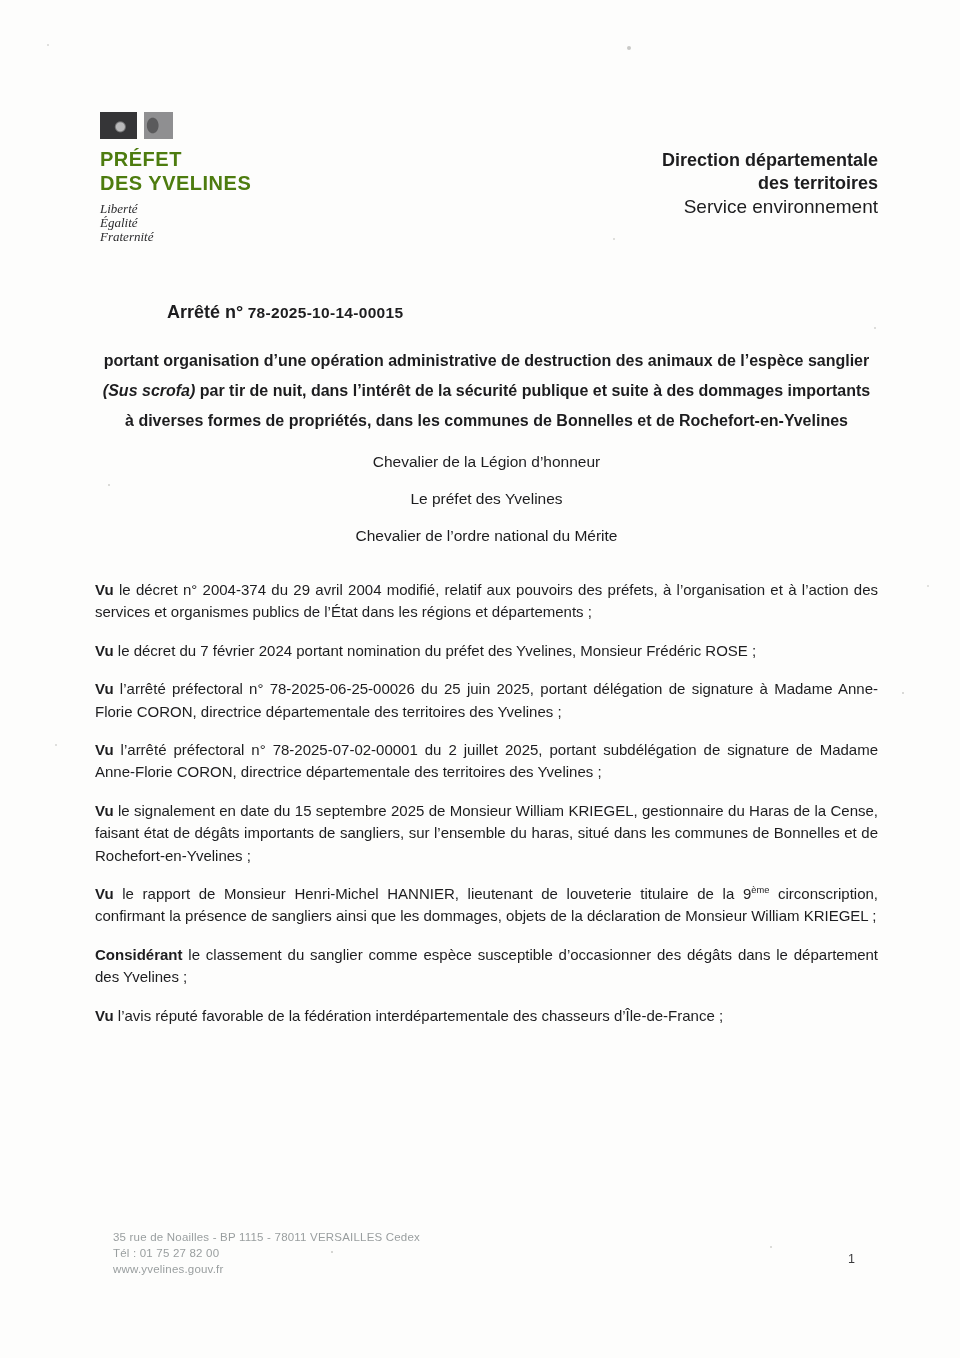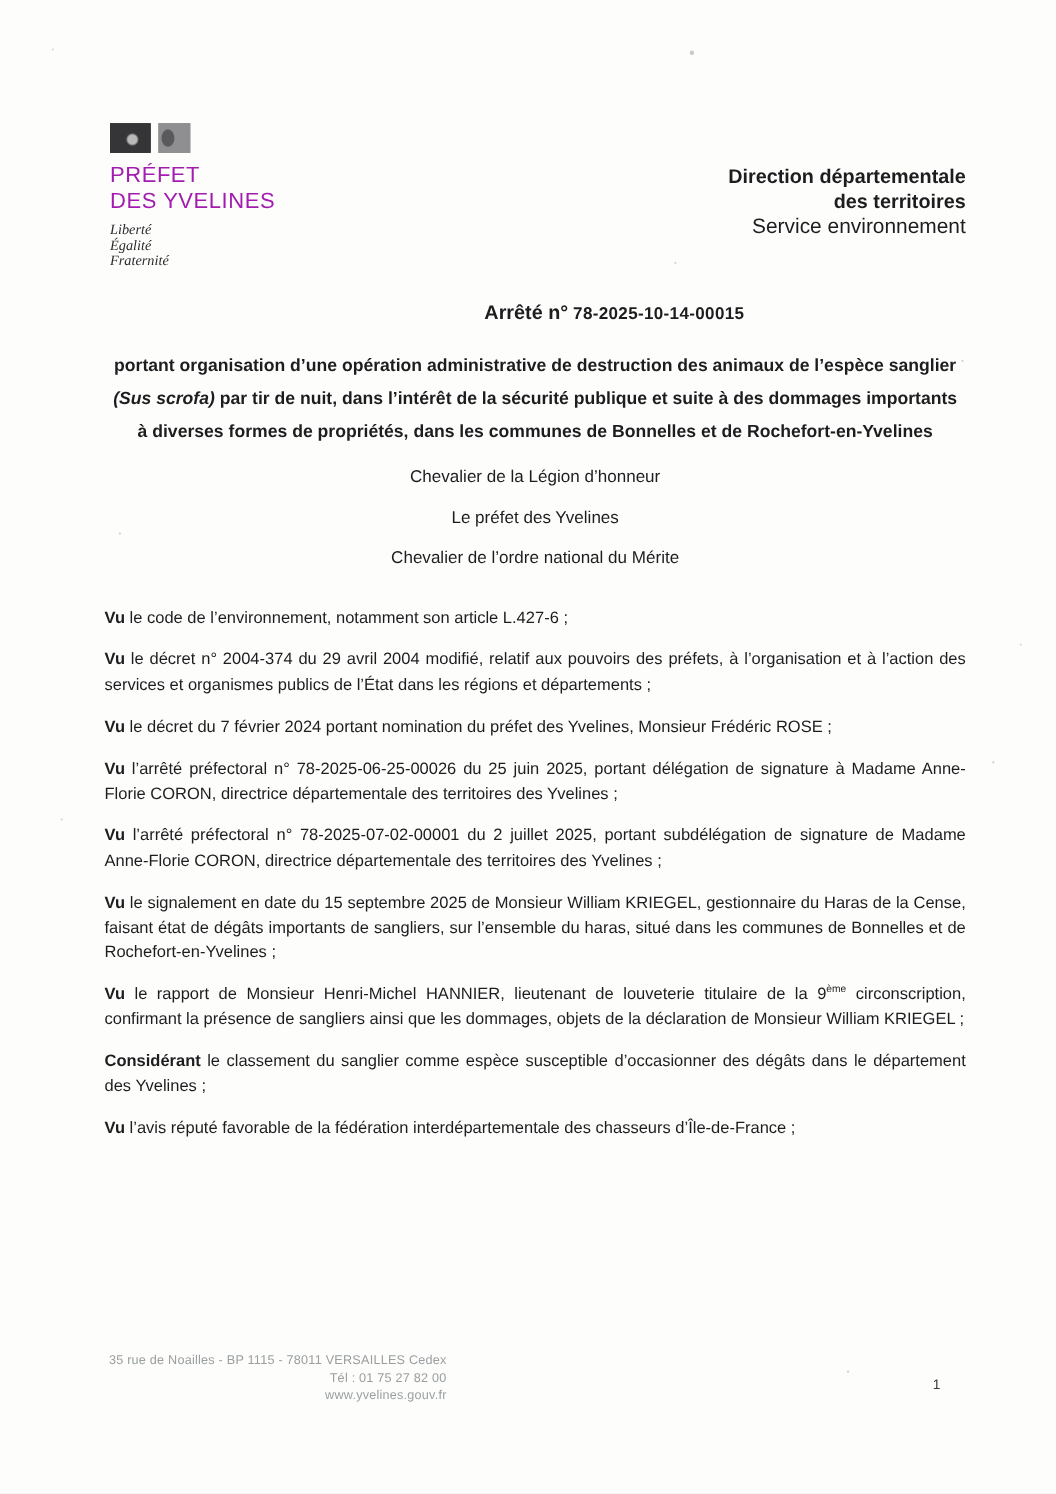--- a/index.html
+++ b/index.html
@@ -19,32 +19,32 @@
   .logo-block { position: absolute; left: 100px; top: 112px; }
   .emblem { display: flex; gap: 7px; height: 27px; margin-bottom: 8px; }
   .emblem .m-left {
     width: 37px; height: 27px; background: #353537;
     background-image: radial-gradient(circle at 55% 55%, #b9b9ba 0 4px, #353537 6px);
   }
   .emblem .m-right {
     width: 29px; height: 27px; background: #8f8f91;
     background-image: radial-gradient(ellipse 9px 12px at 30% 50%, #5a5a5c 0 60%, #8f8f91 70%);
   }
-  .logo-title { font-weight: normal; font-size: 20px; line-height: 24px; letter-spacing: 0.5px; color: #a21caf; }
+  .logo-title { font-weight: bold; font-size: 20px; line-height: 24px; letter-spacing: 0.5px; color: #4d7c0f; }
   .motto { margin-top: 7px; font-family: Liberation Serif, serif; font-style: italic; font-size: 13px; line-height: 14px; color: #2a2a2c; }
 
   
   .header-right { position: absolute; right: 82px; top: 133px; text-align: right; margin-top: 16px; }
   .header-right .hr-bold { font-weight: bold; font-size: 18px; line-height: 23px; }
   .header-right .hr-reg  { font-size: 19px; line-height: 24px; }
 
   
   .content { position: absolute; left: 95px; top: 274px; width: 783px; }
 
-  .arrete-line { text-align: center; position: relative; left: 72px; margin-bottom: 23px; white-space: nowrap; }
+  .arrete-line { text-align: left; position: relative; left: 72px; margin-bottom: 23px; white-space: nowrap; margin-top: 28px; }
   .arrete-label  { font-weight: bold; font-size: 18px; }
   .arrete-number { font-weight: bold; font-size: 15.5px; letter-spacing: 0.3px; }
 
   .doc-title {
     text-align: center;
     font-weight: bold;
     font-size: 16px;
     line-height: 30px;
     margin: 0 4px 8px 4px;
   }
@@ -56,24 +56,23 @@
     text-align: justify;
     font-size: 15px;
     line-height: 22.4px;
     margin-bottom: 16px;
   }
   .recital b { font-weight: bold; }
   sup { font-size: 0.62em; vertical-align: super; line-height: 0; }
 
   
   .footer {
-    position: absolute; left: 99px; top: 1229px;
+    position: absolute; left: 113px; top: 1229px;
     color: #999e9f; font-size: 11.5px; line-height: 16px;
     letter-spacing: 0.2px;
-    text-align: right;
   }
   .page-number { position: absolute; left: 848px; top: 1252px; font-size: 12.5px; color: #3a3a3c; }
 
   
   .speck {
     position: absolute; left: 0; top: 0; width: 2px; height: 2px; border-radius: 50%;
     background: transparent;
     box-shadow:
       628px 47px 0 1px #c9c9c7,
       47px 44px 0 0 #d6d6d4,
@@ -121,21 +120,20 @@
 
     <p class="doc-title"><span>portant organisation d’une opération administrative de destruction des animaux de l’espèce sanglier </span><i>(Sus scrofa)</i><span> par tir de nuit, dans l’intérêt de la sécurité publique et suite à des dommages importants à diverses formes de propriétés, dans les communes de Bonnelles et de Rochefort-en-Yvelines</span></p>
 
     <div class="authority-block">
       <div class="authority-line">Chevalier de la Légion d’honneur</div>
       <div class="authority-line">Le préfet des Yvelines</div>
       <div class="authority-line">Chevalier de l’ordre national du Mérite</div>
     </div>
 
     <div id="recitals">
-        <p class="recital"><b>Vu</b> le code de l’environnement, notamment son article L.427-6 ;</p>
         <p class="recital"><b>Vu</b> le décret n° 2004-374 du 29 avril 2004 modifié, relatif aux pouvoirs des préfets, à l’organisation et à l’action des services et organismes publics de l’État dans les régions et départements ;</p>
         <p class="recital"><b>Vu</b> le décret du 7 février 2024 portant nomination du préfet des Yvelines, Monsieur Frédéric ROSE ;</p>
         <p class="recital"><b>Vu</b> l’arrêté préfectoral n° 78-2025-06-25-00026 du 25 juin 2025, portant délégation de signature à Madame Anne-Florie CORON, directrice départementale des territoires des Yvelines ;</p>
         <p class="recital"><b>Vu</b> l’arrêté préfectoral n° 78-2025-07-02-00001 du 2 juillet 2025, portant subdélégation de signature de Madame Anne-Florie CORON, directrice départementale des territoires des Yvelines ;</p>
         <p class="recital"><b>Vu</b> le signalement en date du 15 septembre 2025 de Monsieur William KRIEGEL, gestionnaire du Haras de la Cense, faisant état de dégâts importants de sangliers, sur l’ensemble du haras, situé dans les communes de Bonnelles et de Rochefort-en-Yvelines ;</p>
         <p class="recital"><b>Vu</b> le rapport de Monsieur Henri-Michel HANNIER, lieutenant de louveterie titulaire de la 9<sup>ème</sup> circonscription, confirmant la présence de sangliers ainsi que les dommages, objets de la déclaration de Monsieur William KRIEGEL ;</p>
         <p class="recital"><b>Considérant</b> le classement du sanglier comme espèce susceptible d’occasionner des dégâts dans le département des Yvelines ;</p>
         <p class="recital"><b>Vu</b> l’avis réputé favorable de la fédération interdépartementale des chasseurs d’Île-de-France ;</p>
       </div>
   </div>

